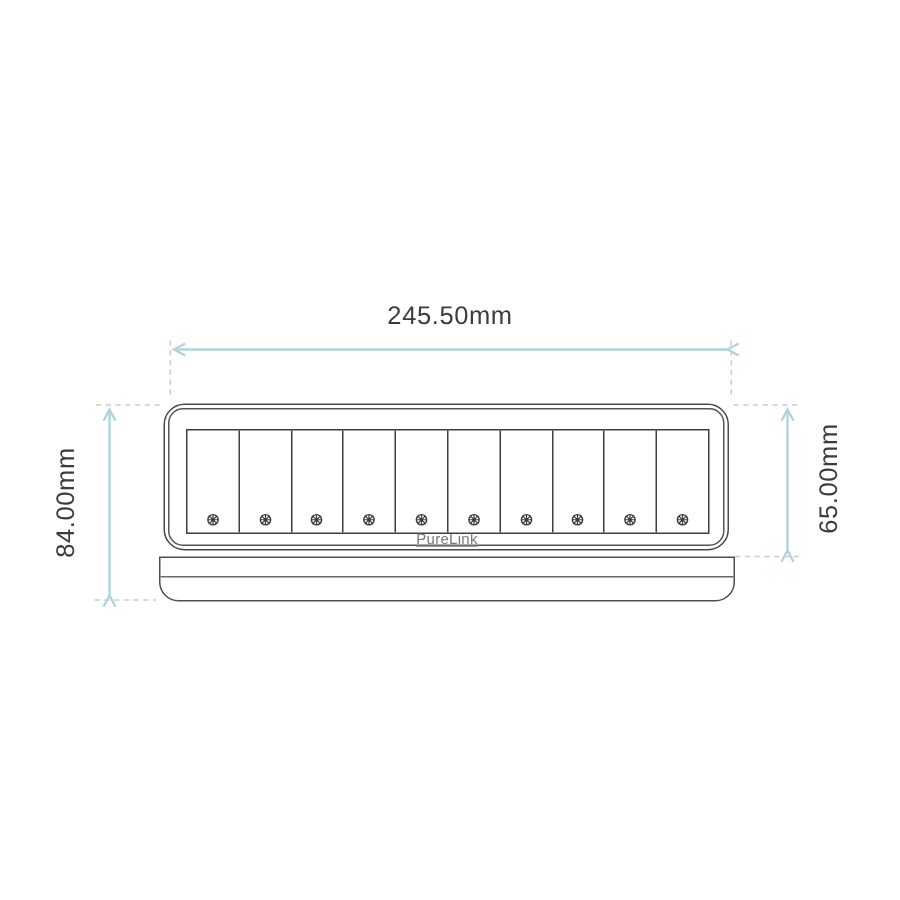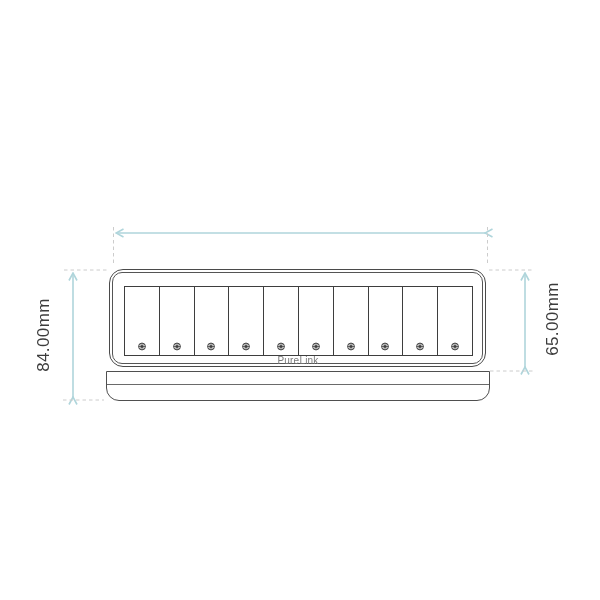--- a/index.html
+++ b/index.html
@@ -24,21 +24,21 @@
   }
   .module-panel{
     position:absolute;left:124px;top:286px;width:347px;height:68px;
     border:1.5px solid #3e3e3e;display:flex;align-items:stretch;background:#ffffff;
   }
   .slot{flex:1 1 0;position:relative;border-right:1.5px solid #3e3e3e;}
   .slot:last-child{border-right:none;}
   .screw{position:absolute;left:50%;bottom:4px;transform:translateX(-50%);line-height:0;}
   .brand-label{
     position:absolute;left:298px;top:360px;transform:translate(-50%,-50%);
-    font-size:10px;color:#7a7a7a;letter-spacing:0.2px;white-space:nowrap;
+    font-size:10px;color:#7a7a7a;letter-spacing:0.2px;white-space:nowrap;text-decoration:underline;
   }
   .base{
     position:absolute;left:106px;top:371px;width:382px;height:28px;
     border:1.25px solid #4f4f4f;border-radius:0 0 13px 13px;background:#ffffff;
   }
   .base-line{position:absolute;left:0;right:0;top:12px;border-top:1.2px solid #6a6a6a;}
 </style>
 </head>
 <body>
 
@@ -63,20 +63,21 @@
       <line x1="63" y1="400" x2="104" y2="400" stroke="#cccccc" stroke-width="1" stroke-dasharray="3.5 3"></line>
     </g>
 
     <g>
       <line x1="525" y1="273" x2="525" y2="367" stroke="#afd5db" stroke-width="1.6" marker-start="url(#chev)" marker-end="url(#chev)"></line>
       <line x1="489" y1="270" x2="533" y2="270" stroke="#cccccc" stroke-width="1" stroke-dasharray="3.5 3"></line>
       <line x1="490" y1="371" x2="533" y2="371" stroke="#cccccc" stroke-width="1" stroke-dasharray="3.5 3"></line>
     </g>
   </svg>
 
+  <div class="dim-label" style="left:300px;top:211px;">245.50mm</div>
   <div class="dim-label vertical" style="left:44px;top:335px;">84.00mm</div>
   <div class="dim-label vertical" style="left:553px;top:319px;">65.00mm</div>
 
   <div class="device-outer">
     <div class="device-inner"></div>
   </div>
 
   <div class="module-panel">
       <div class="slot">
         <span class="screw"><svg width="9" height="9" viewBox="0 0 10 10">

